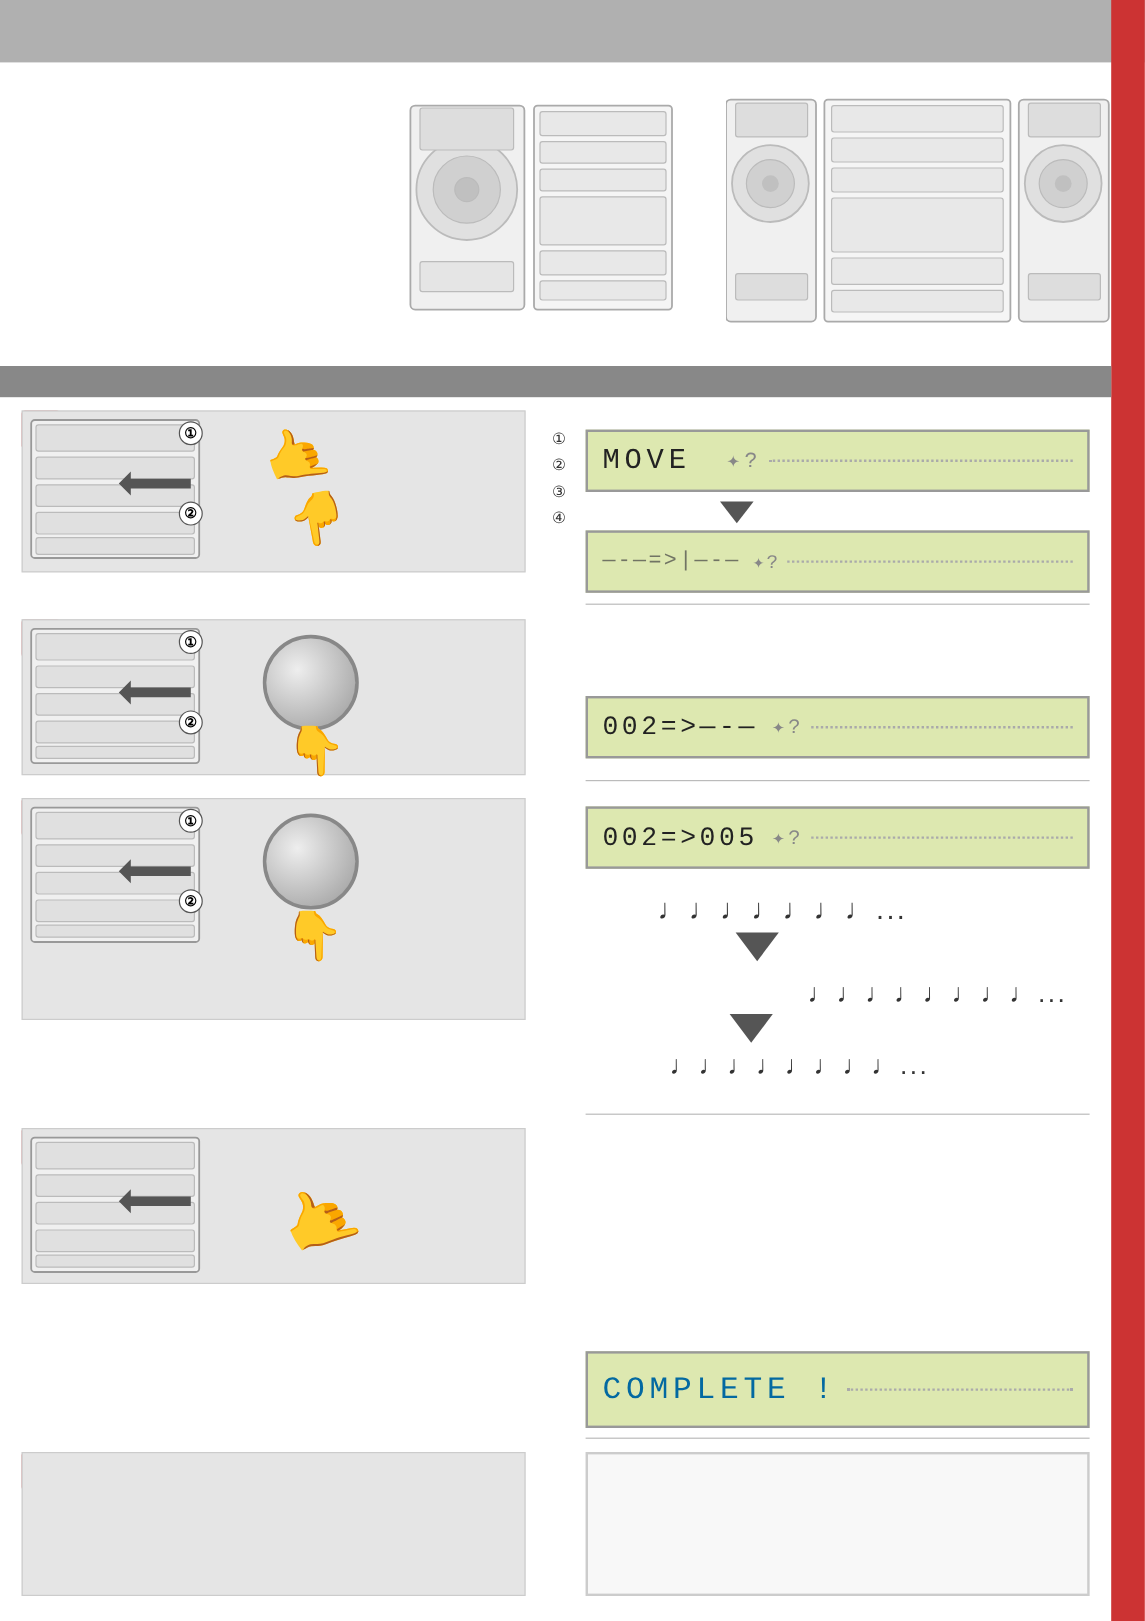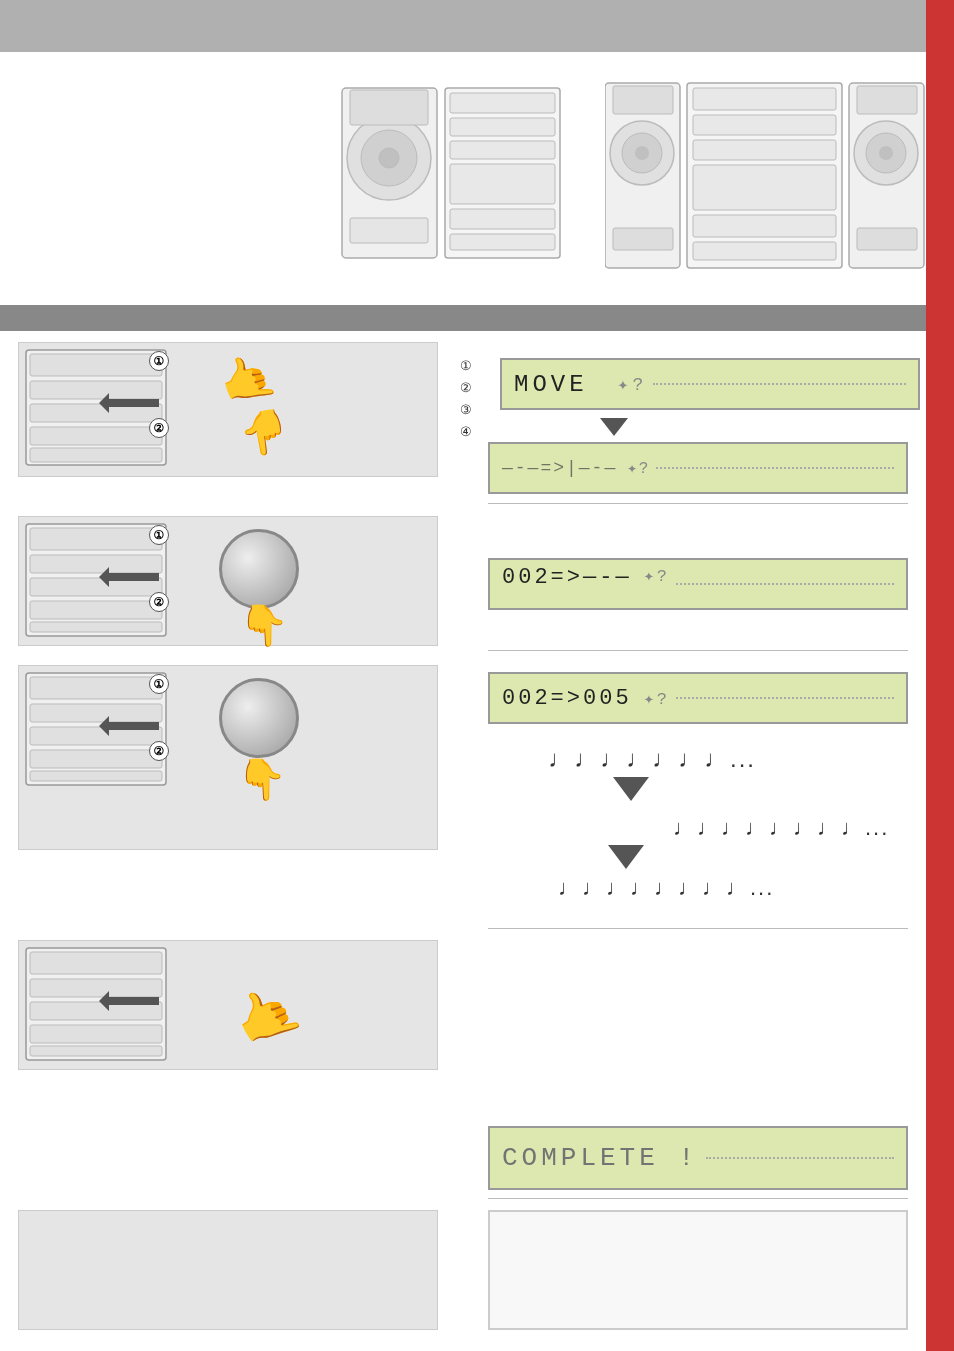--- a/index.html
+++ b/index.html
@@ -126,21 +126,21 @@
   <div style="position:absolute;left:220px;top:65px;font-size:42px;transform:scaleX(-1) rotate(10deg);">👇</div>
 </div>
 
 <div style="position:absolute;top:355px;left:460px;font-size:13px;line-height:22px;color:#333;">
   <div>①</div>
   <div>②</div>
   <div>③</div>
   <div>④</div>
 </div>
 
-<div style="position:absolute;top:358px;left:488px;width:420px;height:52px;background:#dde8b0;border:2px solid #999;display:flex;align-items:center;padding:5px 12px;font-family:'Courier New',monospace;font-size:24px;letter-spacing:4px;color:#222;margin-left:12px;">
+<div style="position:absolute;top:358px;left:488px;width:420px;height:52px;background:#dde8b0;border:2px solid #999;display:flex;align-items:center;padding:5px 12px;font-family:'Courier New',monospace;font-size:24px;letter-spacing:4px;color:#222;">
   <span>MOVE</span>
   <span style="margin-left:30px;font-size:18px;color:#888;">✦?</span>
   <span style="margin-left:6px;flex:1;border-top:2px dotted #aaa;align-self:center;"></span>
 </div>
 
 <div style="position:absolute;top:418px;left:600px;width:0;height:0;border-left:14px solid transparent;border-right:14px solid transparent;border-top:18px solid #555;"></div>
 
 <div style="position:absolute;top:442px;left:488px;width:420px;height:52px;background:#dde8b0;border:2px solid #999;display:flex;align-items:center;padding:5px 12px;font-family:'Courier New',monospace;font-size:18px;letter-spacing:2px;color:#444;overflow:hidden;">
   <span style="opacity:0.7;">—-—=&gt;|—-—</span>
   <span style="margin-left:10px;font-size:16px;color:#888;">✦?</span>
@@ -167,21 +167,21 @@
   <div style="position:absolute;left:130px;top:8px;width:20px;height:20px;background:#fff;border-radius:50%;border:1.5px solid #555;display:flex;align-items:center;justify-content:center;font-size:12px;font-weight:bold;">①</div>
 
   <div style="position:absolute;left:130px;top:75px;width:20px;height:20px;background:#fff;border-radius:50%;border:1.5px solid #555;display:flex;align-items:center;justify-content:center;font-size:12px;font-weight:bold;">②</div>
 
   <div style="position:absolute;left:200px;top:12px;width:80px;height:80px;border-radius:50%;border:3px solid #888;background:radial-gradient(circle at 35% 35%, #eee, #999);"></div>
   <div style="position:absolute;left:198px;top:10px;font-size:11px;color:#666;width:84px;text-align:center;top:95px;">||||</div>
 
   <div style="position:absolute;left:220px;top:85px;font-size:40px;">👇</div>
 </div>
 
-<div style="position:absolute;top:558px;left:488px;width:420px;height:52px;background:#dde8b0;border:2px solid #999;display:flex;align-items:flex-start;padding:5px 12px;font-family:'Courier New',monospace;font-size:22px;letter-spacing:3px;color:#222;">
+<div style="position:absolute;top:580px;left:488px;width:420px;height:52px;background:#dde8b0;border:2px solid #999;display:flex;align-items:center;padding:5px 12px;font-family:'Courier New',monospace;font-size:22px;letter-spacing:3px;color:#222;">
   <span>002=&gt;—-—</span>
   <span style="margin-left:12px;font-size:17px;color:#888;">✦?</span>
   <span style="margin-left:6px;flex:1;border-top:2px dotted #aaa;align-self:center;"></span>
 </div>
 
 <div style="position:absolute;top:650px;left:488px;width:420px;height:1px;background:#bbb;"></div>
 
 <div class="step-badge" style="position:absolute;top:665px;left:18px;background:#cc3333;">
   <span>3</span>
 </div>
@@ -242,21 +242,21 @@
     <rect x="6" y="33" width="132" height="18" rx="2" fill="#e0e0e0" stroke="#bbb"></rect>
     <rect x="6" y="56" width="132" height="18" rx="2" fill="#e0e0e0" stroke="#bbb"></rect>
     <rect x="6" y="79" width="132" height="18" rx="2" fill="#e0e0e0" stroke="#bbb"></rect>
     <rect x="6" y="100" width="132" height="10" rx="2" fill="#e0e0e0" stroke="#bbb"></rect>
     <polygon points="75,55 85,45 85,51 135,51 135,59 85,59 85,65" fill="#555"></polygon>
   </svg>
 
   <div style="position:absolute;left:215px;top:45px;font-size:52px;transform:rotate(-30deg);">🤙</div>
 </div>
 
-<div style="position:absolute;top:1126px;left:488px;width:420px;height:64px;background:#dde8b0;border:2px solid #999;display:flex;align-items:center;padding:5px 12px;font-family:'Courier New',monospace;font-size:26px;letter-spacing:4px;color:#737373;">
+<div style="position:absolute;top:1126px;left:488px;width:420px;height:64px;background:#dde8b0;border:2px solid #999;display:flex;align-items:center;padding:5px 12px;font-family:'Courier New',monospace;font-size:26px;letter-spacing:4px;color:#0369a1;">
   <span>COMPLETE  !</span>
   <span style="margin-left:8px;flex:1;border-top:2px dotted #aaa;align-self:center;"></span>
 </div>
 
 <div style="position:absolute;top:1198px;left:488px;width:420px;height:1px;background:#bbb;"></div>
 
 <div class="step-badge" style="position:absolute;top:1210px;left:18px;background:#cc3333;">
   <span>5</span>
 </div>
 

